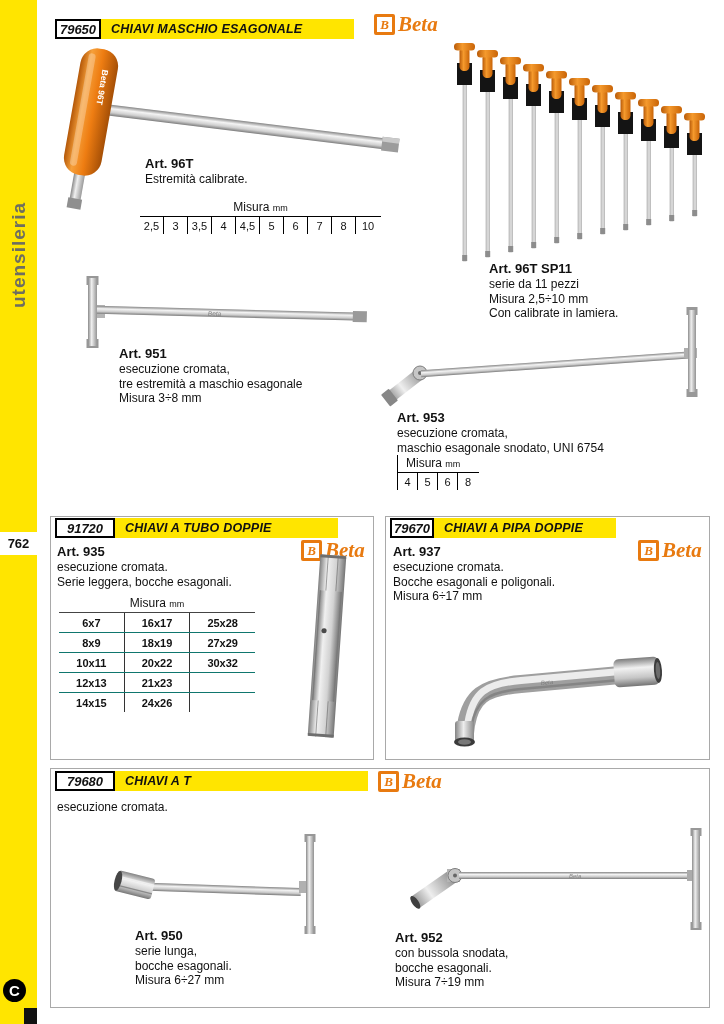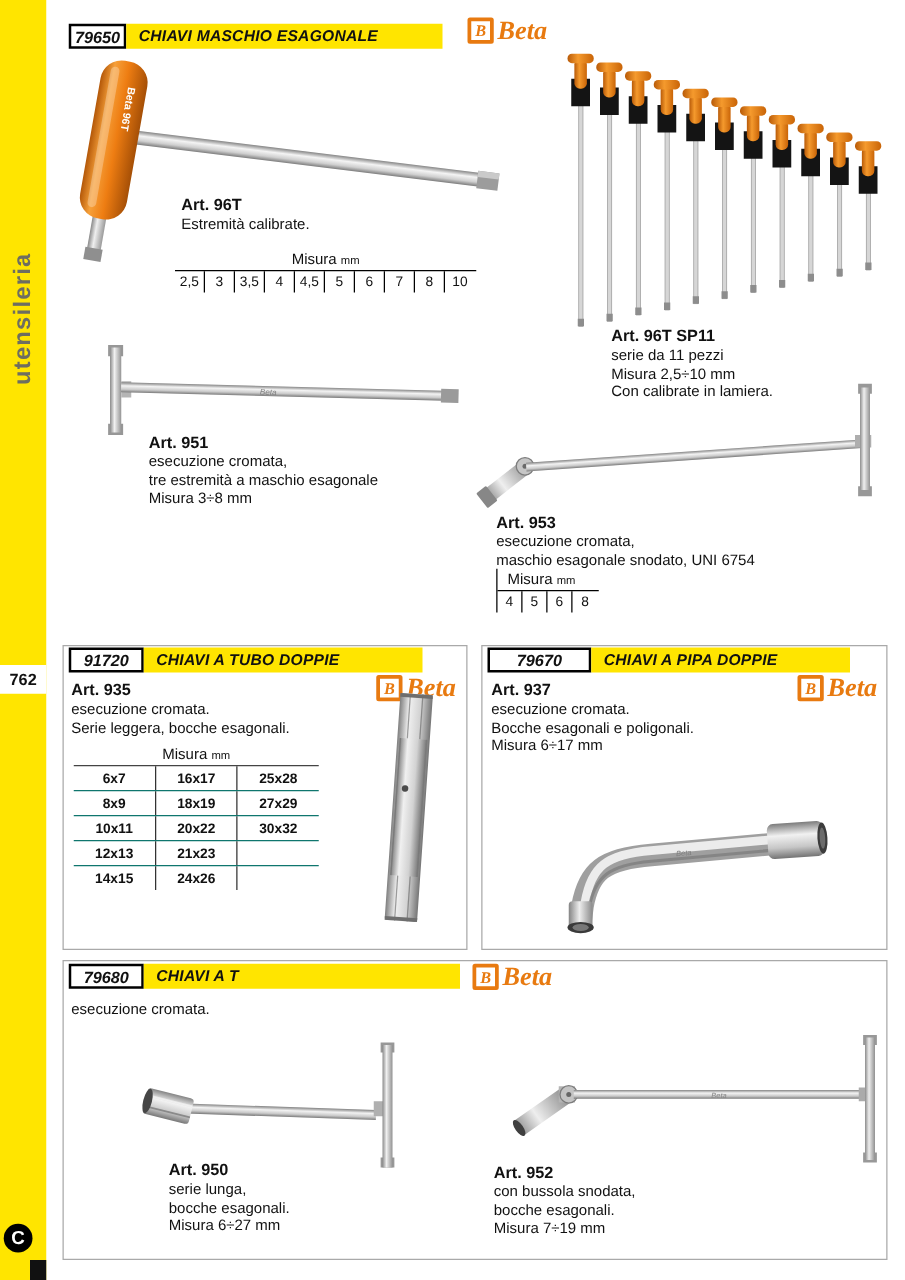--- a/index.html
+++ b/index.html
@@ -359,22 +359,22 @@
         <circle cx="26" cy="78" r="2.6" fill="#4a4a4a"></circle>
         <line x1="25" y1="148" x2="25" y2="184" stroke="#9a9a9a" stroke-width="1"></line>
         <line x1="35" y1="148" x2="35" y2="184" stroke="#8b8b8b" stroke-width="1"></line>
         <rect x="17" y="181" width="26" height="3" fill="#6e6e6e"></rect>
       </g>
     </svg>
   </div>
 
   <div class="sec-box" style="left:385px;top:516px;width:325px;height:244px">
     <div class="sec-head" style="left:4px;top:1px">
-      <span class="code-box" style="width:83px">79670</span>
-      <span class="title-bar" style="width:207px">CHIAVI A PIPA DOPPIE</span>
+      <span class="code-box" style="width:44px">79670</span>
+      <span class="title-bar" style="width:182px">CHIAVI A PIPA DOPPIE</span>
     </div>
     <div class="beta" style="left:252px;top:21px">
       <span class="beta-box">B</span>
       <span class="beta-text">Beta</span>
     </div>
     <div class="art-block" style="left:7px;top:27px">
       <div class="art">Art. 937</div>
       <div class="desc">esecuzione cromata.</div>
       <div class="desc">Bocche esagonali e poligonali.</div>
       <div class="desc">Misura 6÷17 mm</div>

